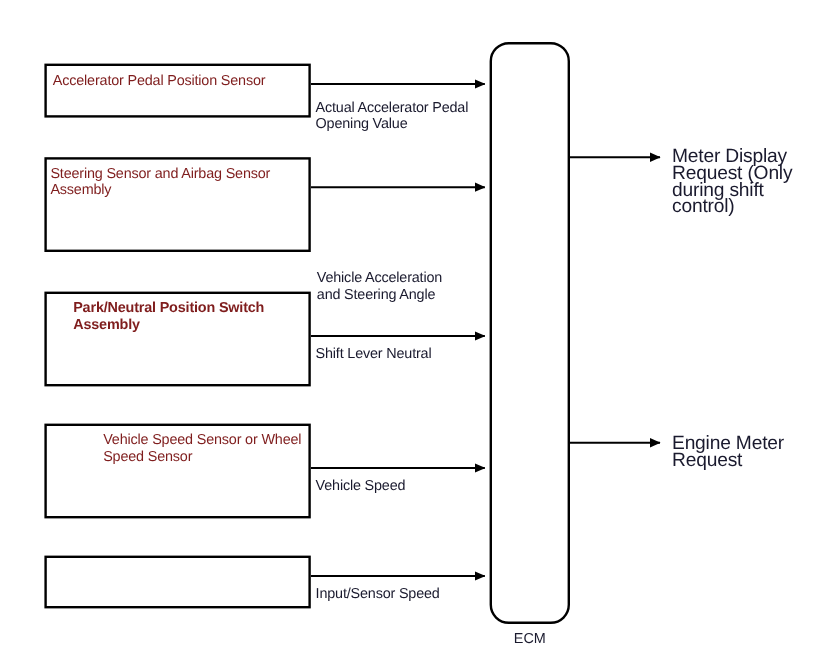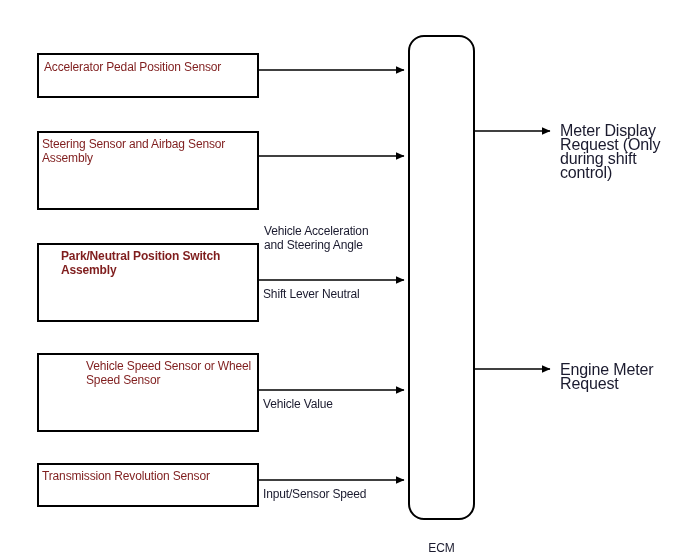--- a/index.html
+++ b/index.html
@@ -58,21 +58,20 @@
     border: 2px solid #000000;
     background: #ffffff;
     border-radius: 16px;
   }
   .ecm-caption {
     position: absolute;
     font-size: 12px;
     line-height: 14px;
     color: #1a1a2e;
     text-align: center;
-    margin-top: 16px;
   }
   .out-label {
     position: absolute;
     font-size: 16px;
     line-height: 14px;
     letter-spacing: -0.15px;
     color: #1a1a2e;
     white-space: pre-line;
   }
 </style>
@@ -107,39 +106,40 @@
     <g>
       <line x1="475" y1="131" x2="550" y2="131" stroke="#000000" stroke-width="1.6" marker-end="url(#arrowhead)"></line>
     </g>
     <g>
       <line x1="475" y1="369" x2="550" y2="369" stroke="#000000" stroke-width="1.6" marker-end="url(#arrowhead)"></line>
     </g>
   </svg>
 
   <div class="node-box" style="left:37px; top:53px; width:222px; height:45px;"></div>
   <div class="node-label" style="left:44px; top:60px; width:212px;">Accelerator Pedal Position Sensor</div>
+  <div class="edge-label" style="left:263px; top:82px; width:150px;">Actual Accelerator Pedal
+Opening Value</div>
 
   <div class="node-box" style="left:37px; top:131px; width:222px; height:79px;"></div>
   <div class="node-label" style="left:42px; top:137px; width:215px;">Steering Sensor and Airbag Sensor
 Assembly</div>
   <div class="edge-label" style="left:264px; top:176px; width:150px;margin-top:48px;">Vehicle Acceleration
 and Steering Angle</div>
 
   <div class="node-box" style="left:37px; top:243px; width:222px; height:79px;"></div>
   <div class="node-label" style="left:61px; top:249px; width:205px;font-weight:bold;">Park/Neutral Position Switch
 Assembly</div>
   <div class="edge-label" style="left:263px; top:287px; width:150px;">Shift Lever Neutral</div>
 
   <div class="node-box" style="left:37px; top:353px; width:222px; height:79px;"></div>
   <div class="node-label" style="left:48px; top:359px; width:208px;margin-left:38px;">Vehicle Speed Sensor or Wheel
 Speed Sensor</div>
-  <div class="edge-label" style="left:263px; top:397px; width:150px;">Vehicle Value</div>
+  <div class="edge-label" style="left:263px; top:397px; width:150px;">Vehicle Speed</div>
 
   <div class="node-box" style="left:37px; top:463px; width:222px; height:44px;"></div>
-  <div class="node-label" style="left:42px; top:469px; width:215px;">Transmission Revolution Sensor</div>
   <div class="edge-label" style="left:263px; top:487px; width:150px;">Input/Sensor Speed</div>
 
   <div class="ecm-shape" style="left:408px; top:35px; width:67px; height:485px;"></div>
   <div class="ecm-caption" style="left:408px; top:525px; width:67px;">ECM</div>
 
   <div class="out-label" style="left:560px; top:124px; width:128px;">Meter Display
 Request (Only
 during shift control)</div>
   <div class="out-label" style="left:560px; top:363px; width:128px;">Engine Meter
 Request</div>

